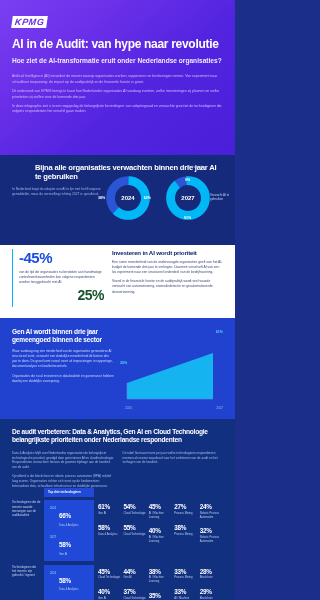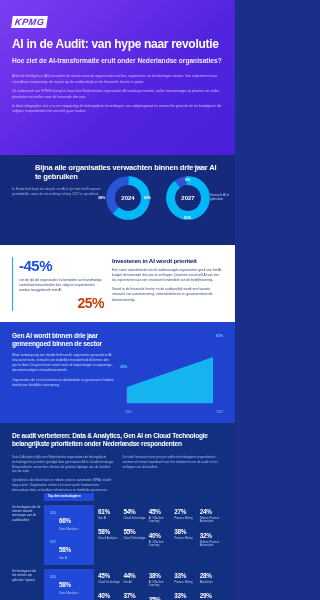--- a/index.html
+++ b/index.html
@@ -88,29 +88,29 @@
     display:flex; align-items:center; justify-content:center;
     font-size:6px; font-weight:bold; color:#ffffff;
   }
   .seg-lbl { position:absolute; font-size:3.6px; font-weight:bold; color:#ffffff; }
   .side-lbl { position:absolute; font-size:3px; line-height:1.35; color:#bcd0f2; width:22px; }
 
   
   .sec-white {
     background:#ffffff;
     color:#0b1f66;
-    padding:12px 12px 11px 12px;
+    padding:4px 12px 11px 12px;
     display:flex;
     gap:8px;
     min-height:73px;
   }
   .callout { width:92px; border-left:1.5px solid #00b8f5; padding-left:6px; }
   .big-neg { font-size:15px; font-weight:bold; color:#1a4de0; letter-spacing:-.5px; }
   .callout p { font-size:3.3px; line-height:1.55; color:#3b4a7a; margin-top:4px; }
-  .big-pos { font-size:14px; font-weight:bold; color:#c2410c; text-align:right; margin-top:2px; letter-spacing:-.5px; }
+  .big-pos { font-size:14px; font-weight:bold; color:#14532d; text-align:right; margin-top:2px; letter-spacing:-.5px; }
   .wcol { flex:1; }
   .wcol h3 { font-size:6.2px; font-weight:bold; color:#0b1f66; letter-spacing:-.2px; }
   .wcol p { font-size:3.3px; line-height:1.55; color:#3b4a7a; margin-top:4px; }
 
   
   .sec-area {
     background:#2042cf;
     padding:10px 10px 10px 12px;
     display:flex; gap:6px;
     min-height:88px;

